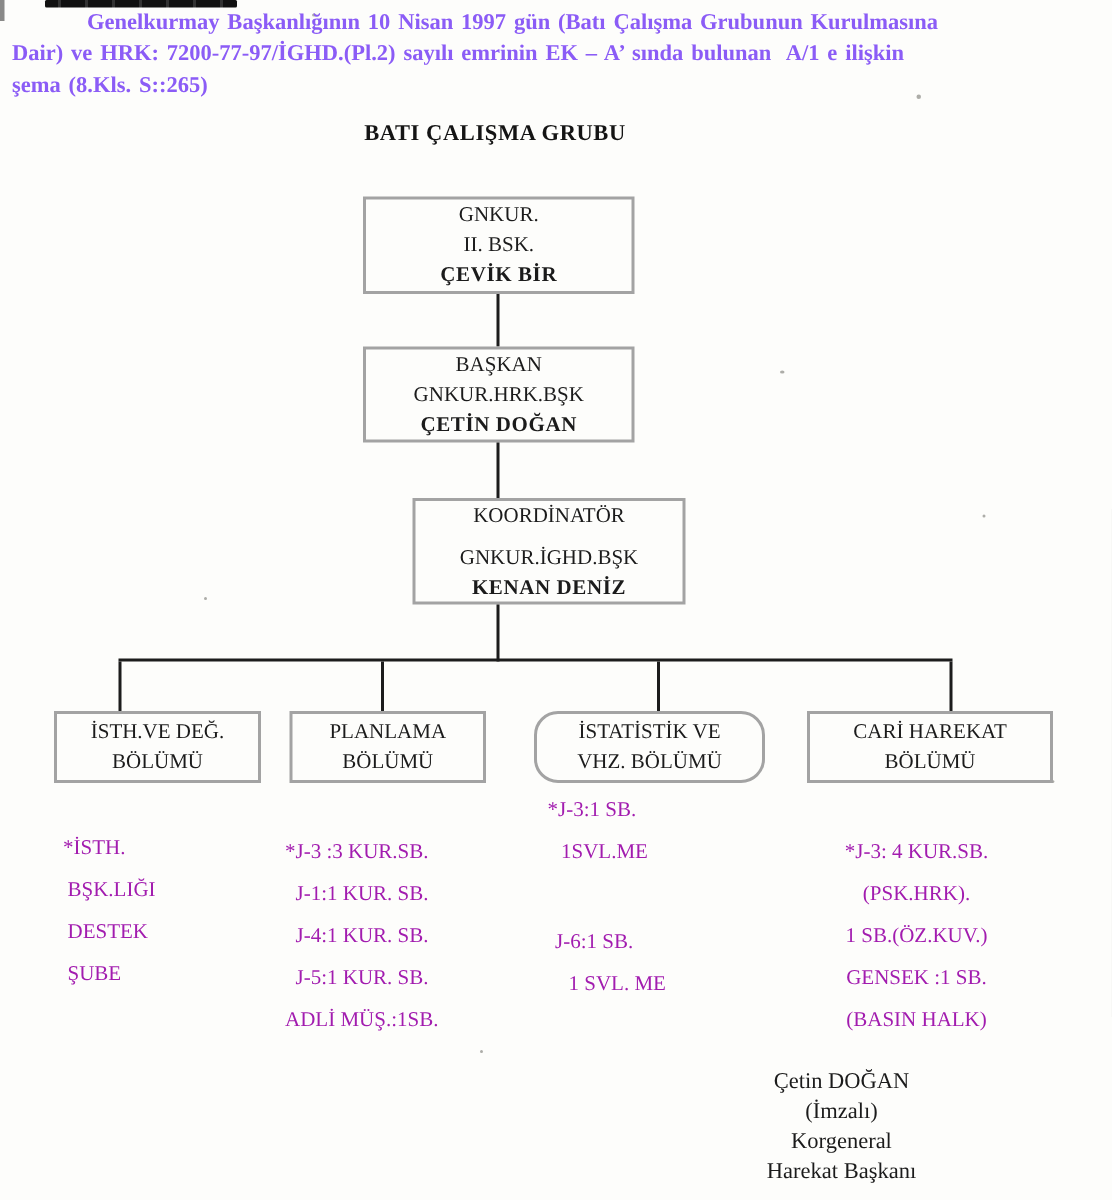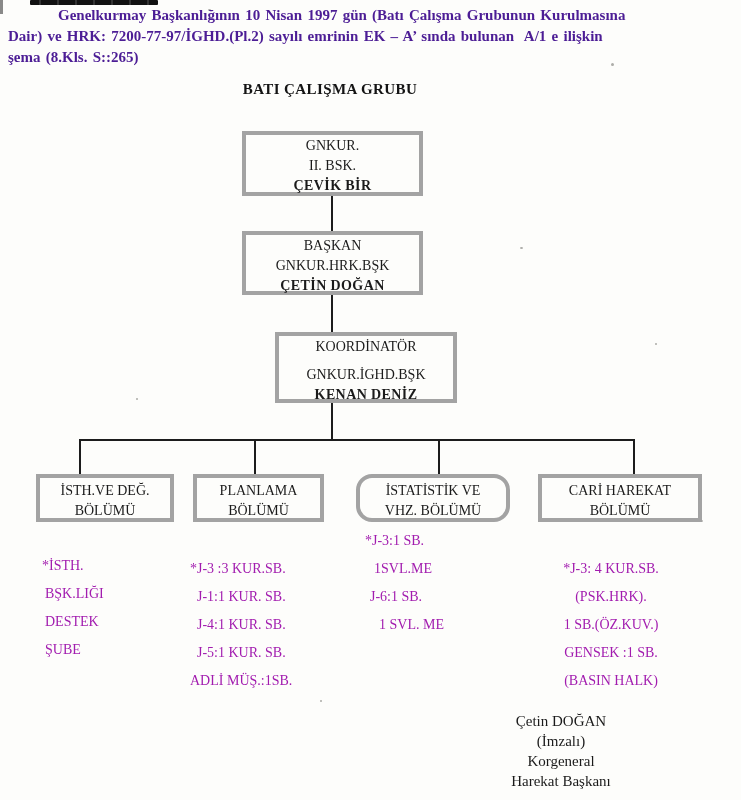--- a/index.html
+++ b/index.html
@@ -19,31 +19,31 @@
   .smudge{position:absolute;background:#161616;}
   .smudge.ragged{
     background:repeating-linear-gradient(90deg,#111 0 9px,#333 9px 11px,#111 11px 18px);
     border-radius:1px;
   }
   .speck{position:absolute;background:#8a8a85;border-radius:50%;opacity:.7;}
 
   
   .intro{position:absolute;left:8px;top:5px;width:727px;
     font-size:15px;font-weight:bold;line-height:21px;
-    word-spacing:1.5px;color:#4c1d95;}
+    word-spacing:1.5px;color:#8b5cf6;}
   .intro .iline{white-space:pre;}
   .intro .iline.first{padding-left:50px;}
 
   
   .doc-title{position:absolute;left:210px;top:81px;width:240px;
     text-align:center;font-size:15px;font-weight:bold;letter-spacing:.4px;
     color:#141414;}
 
   
-  .node{position:absolute;border:4px solid #a3a3a3;background:transparent;
+  .node{position:absolute;border:2px solid #a3a3a3;background:transparent;
     text-align:center;font-size:14px;line-height:20px;color:#1b1b1b;
     box-sizing:border-box;padding-top:1px;}
   .node .nline{white-space:pre;}
   .node .name{font-weight:bold;letter-spacing:.4px;}
   .node .gap-above{margin-top:8px;}
 
   .box-gnkur{left:242px;top:131px;width:181px;height:65px;}
   .box-baskan{left:242px;top:231px;width:181px;height:64px;}
   .box-koord{left:242px;top:332px;width:182px;height:71px;margin-left:33px;}
 
@@ -68,21 +68,21 @@
 
   
   .staff{position:absolute;font-size:14px;line-height:28px;color:#a21caf;}
   .staff .sline{white-space:pre;}
   .staff-1{left:42px;top:552px;}
   .staff-1 .sline.ind{padding-left:3px;}
   .staff-2{left:190px;top:555px;}
   .staff-2 .sline.ind{padding-left:7px;}
   .staff-3{left:365px;top:527px;}
   .staff-3 .i1{padding-left:9px;}
-  .staff-3 .i2{padding-left:5px;}
+  .staff-3 .i2{padding-left:5px;margin-top:32px;}
   .staff-3 .i3{padding-left:14px;}
   .staff-4{left:533px;top:555px;width:156px;text-align:center;}
 
   
   .signature{position:absolute;left:468px;top:711px;width:186px;
     text-align:center;font-size:15px;line-height:20px;color:#1b1b1b;}
   .signature .gline{white-space:pre;}
 </style>
 </head>
 <body>

